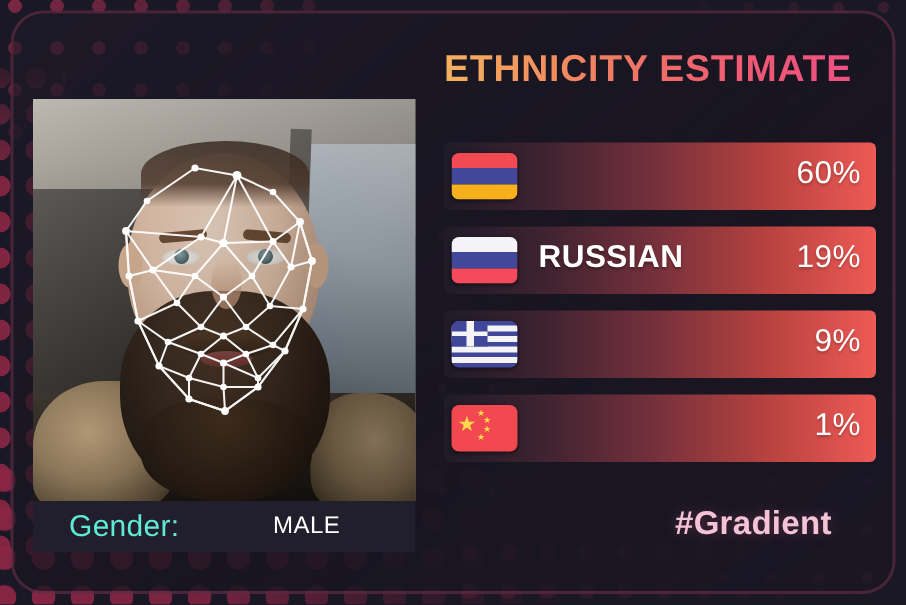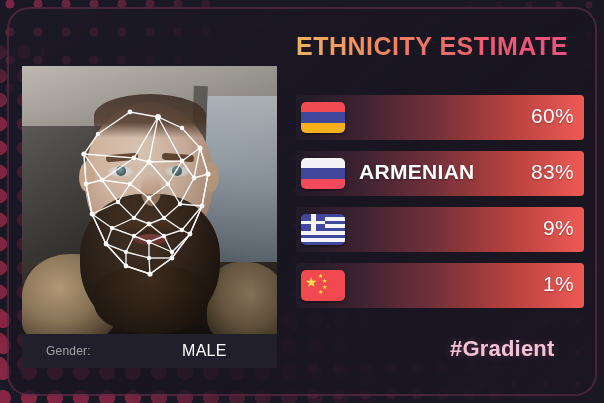--- a/index.html
+++ b/index.html
@@ -144,21 +144,21 @@
 
   #mesh{position:absolute;left:0;top:0;width:255px;height:268px;}
 
   
   #gender-bar{
     position:absolute;left:22px;top:334px;width:255px;height:34px;
     background:#221f2c;
     display:flex;align-items:center;
   }
   #gender-label{
-    color:#a3a3a3;font-size:12px;margin-left:24px;letter-spacing:.2px;
+    color:#5eead4;font-size:20px;margin-left:24px;letter-spacing:.2px;
   }
   #gender-value{
     color:#ffffff;font-size:16px;position:absolute;left:160px;letter-spacing:.3px;
   }
 
   
   #right-col{position:absolute;left:296px;top:34px;width:288px;}
   #title{
     font-size:25px;font-weight:bold;letter-spacing:0.5px;
     background:linear-gradient(90deg,#f3b25f 0%,#f2915e 22%,#ef6f67 48%,#ee5874 72%,#ef4d86 100%);
@@ -349,22 +349,22 @@
       <div class="pct">60%</div>
     </div>
 
     <div class="row">
       <div class="bar"></div>
       <div class="flag flag-ru">
         <div class="fstripe s1"></div>
           <div class="fstripe s2"></div>
           <div class="fstripe s3"></div>
       </div>
-      <div class="label">ARMENIAN</div>
-      <div class="pct">83%</div>
+      <div class="label">RUSSIAN</div>
+      <div class="pct">19%</div>
     </div>
 
     <div class="row">
       <div class="bar"></div>
       <div class="flag flag-gr">
         <div class="gs" style="top:11.11%"></div>
         <div class="gs" style="top:33.33%"></div>
         <div class="gs" style="top:55.55%"></div>
         <div class="gs" style="top:77.77%"></div>
         <div class="canton"></div>

